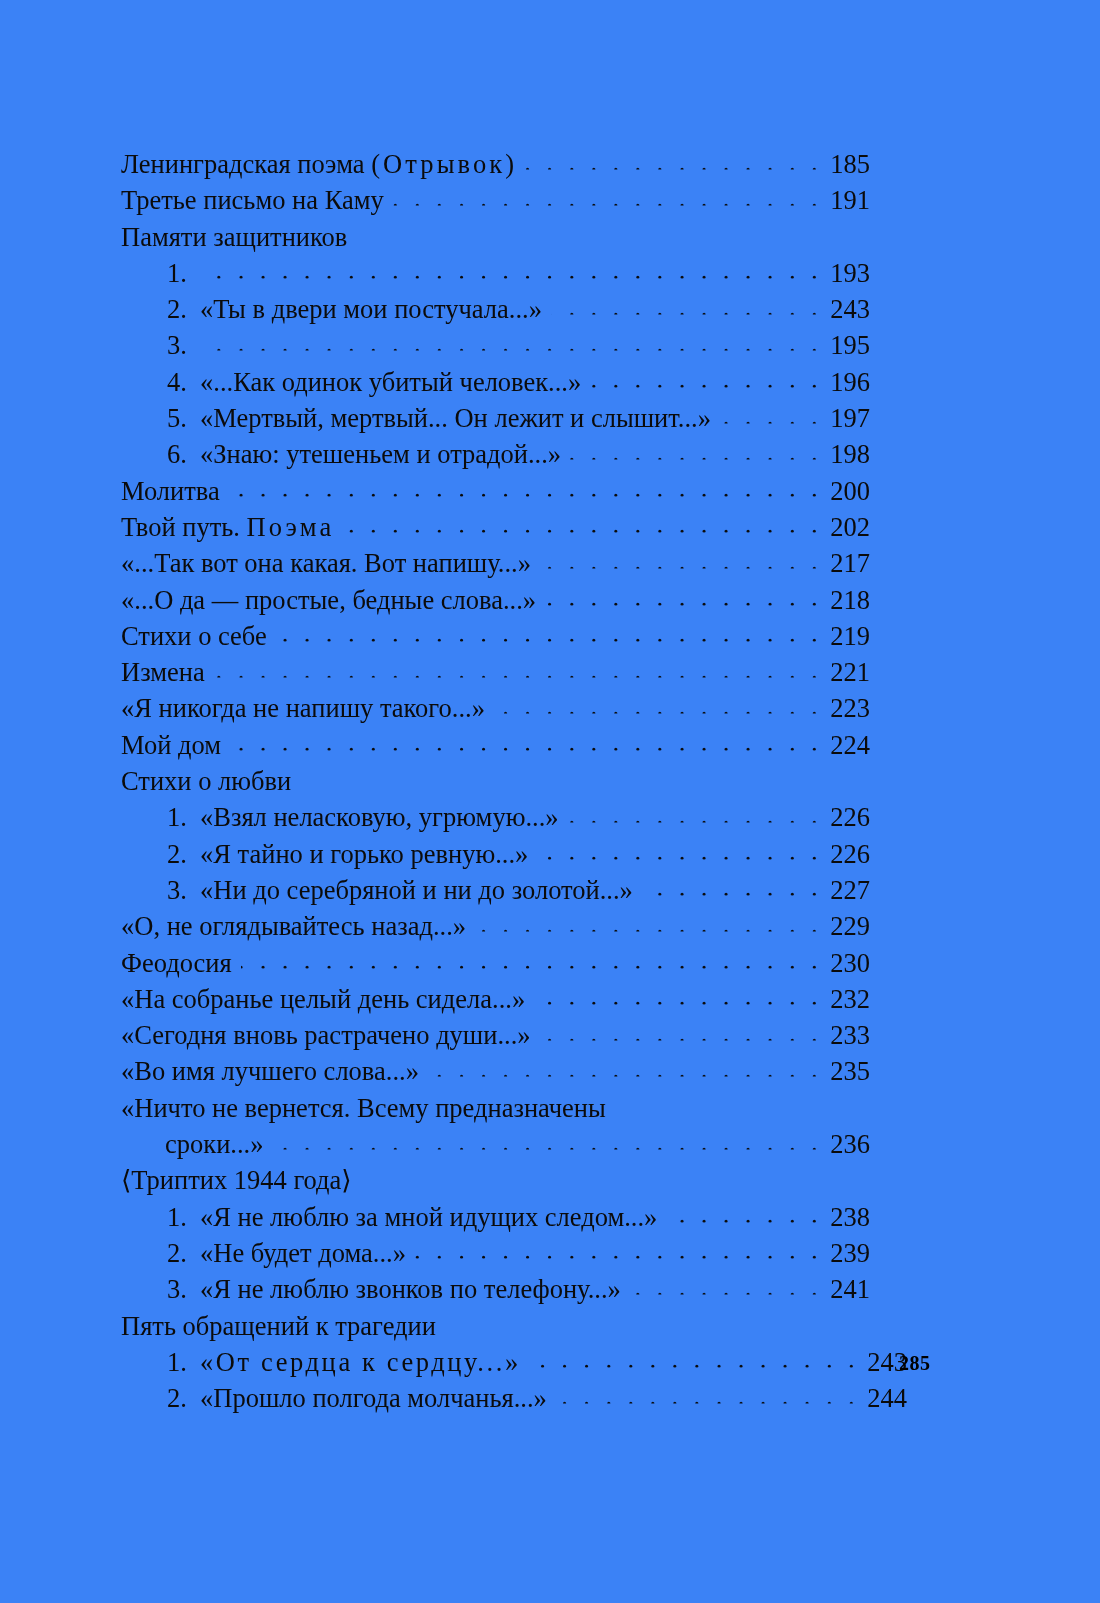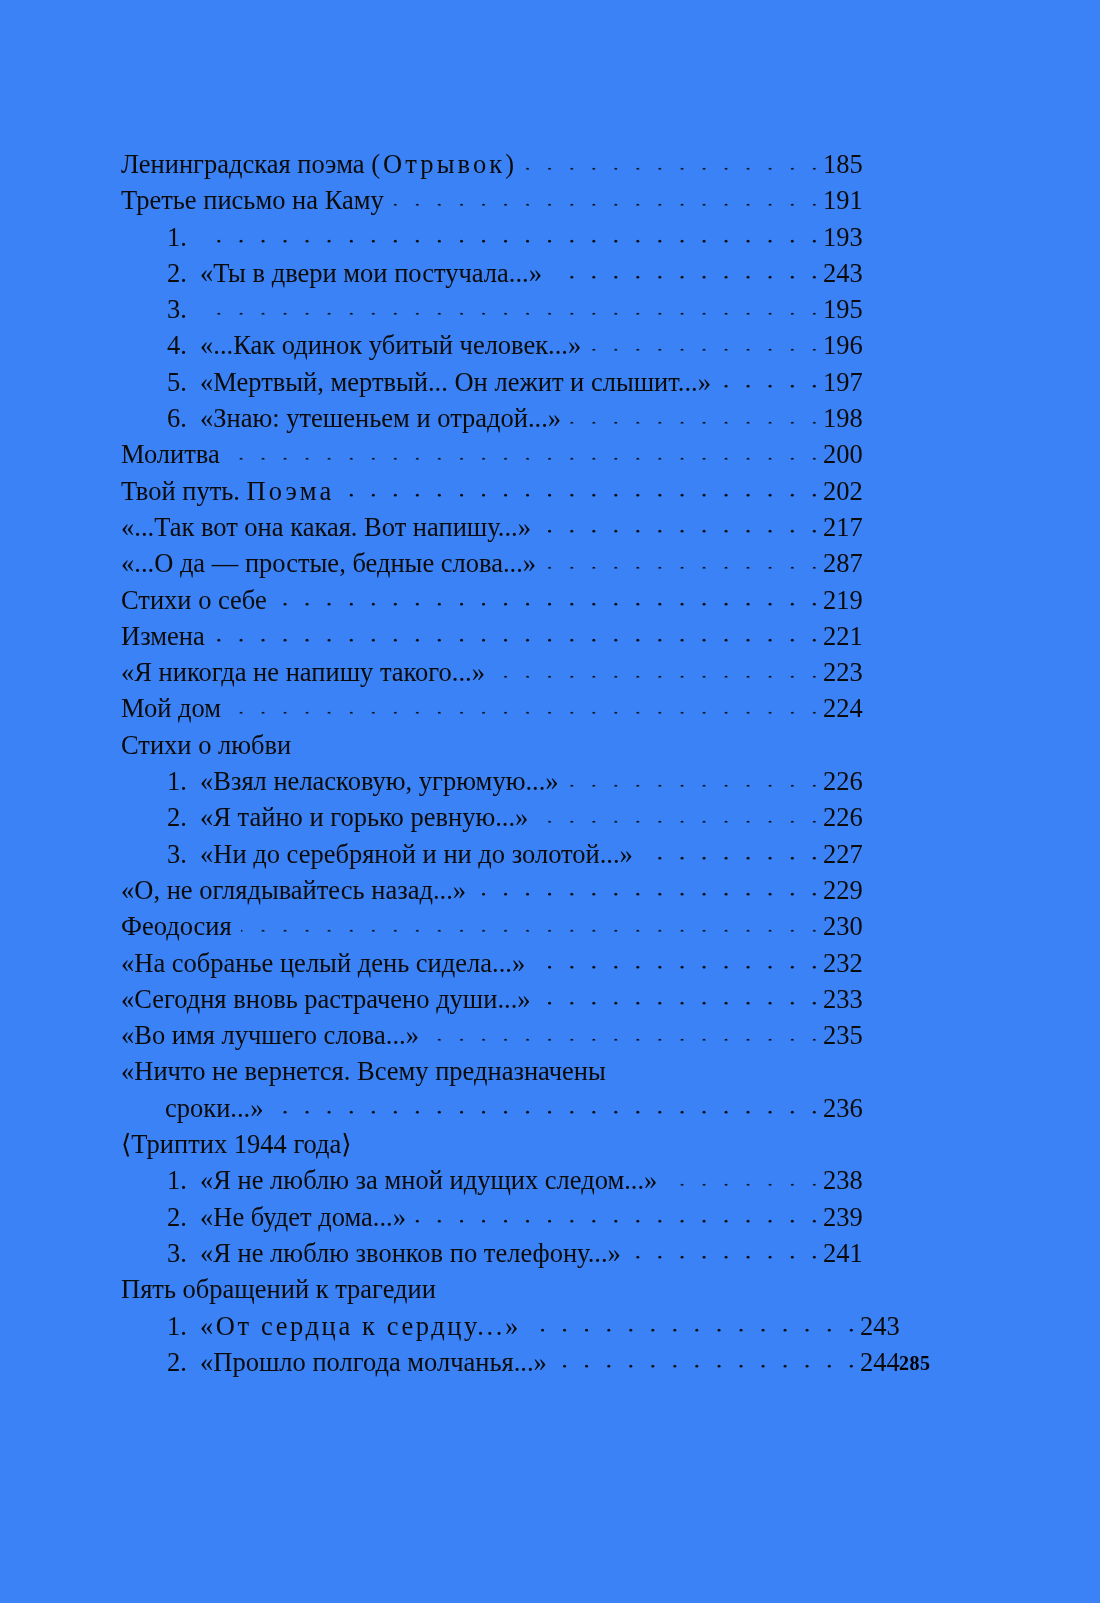--- a/index.html
+++ b/index.html
@@ -91,21 +91,21 @@
     color: #0b0b0b;
     display: block;
     white-space: nowrap;
     text-align: right;
     direction: rtl;
   }
 
   .pageno {
     flex: 0 0 auto;
     font-size: 26.5px;
-    text-align: left;
+    text-align: center;
     min-width: 54px;
     padding-left: 1px;
   }
 
   
   .toc-row.short { width: 747px; }
 
   
   #folio {
     position: absolute;
@@ -128,20 +128,23 @@
         <span class="gap"></span>
         <span class="leader"></span>
         <span class="pageno">185</span>
       </div>
       <div class="toc-row level0">
         <span class="title">Третье письмо на Каму</span>
         <span class="gap"></span>
         <span class="leader"></span>
         <span class="pageno">191</span>
       </div>
+      <div class="toc-row level0 nodots">
+        <span class="title">Памяти защитников</span>
+      </div>
       <div class="toc-row level1">
         <span class="item-num">1.</span>
         <span class="gap"></span>
         <span class="leader"></span>
         <span class="pageno">193</span>
       </div>
       <div class="toc-row level1">
         <span class="item-num">2.</span>
         <span class="title">«Ты в двери мои постучала...»</span>
         <span class="gap"></span>
@@ -190,21 +193,21 @@
       <div class="toc-row level0">
         <span class="title">«...Так вот она какая. Вот напишу...»</span>
         <span class="gap"></span>
         <span class="leader"></span>
         <span class="pageno">217</span>
       </div>
       <div class="toc-row level0">
         <span class="title">«...О да — простые, бедные слова...»</span>
         <span class="gap"></span>
         <span class="leader"></span>
-        <span class="pageno">287</span>
+        <span class="pageno">218</span>
       </div>
       <div class="toc-row level0">
         <span class="title">Стихи о себе</span>
         <span class="gap"></span>
         <span class="leader"></span>
         <span class="pageno">219</span>
       </div>
       <div class="toc-row level0">
         <span class="title">Измена</span>
         <span class="gap"></span>

